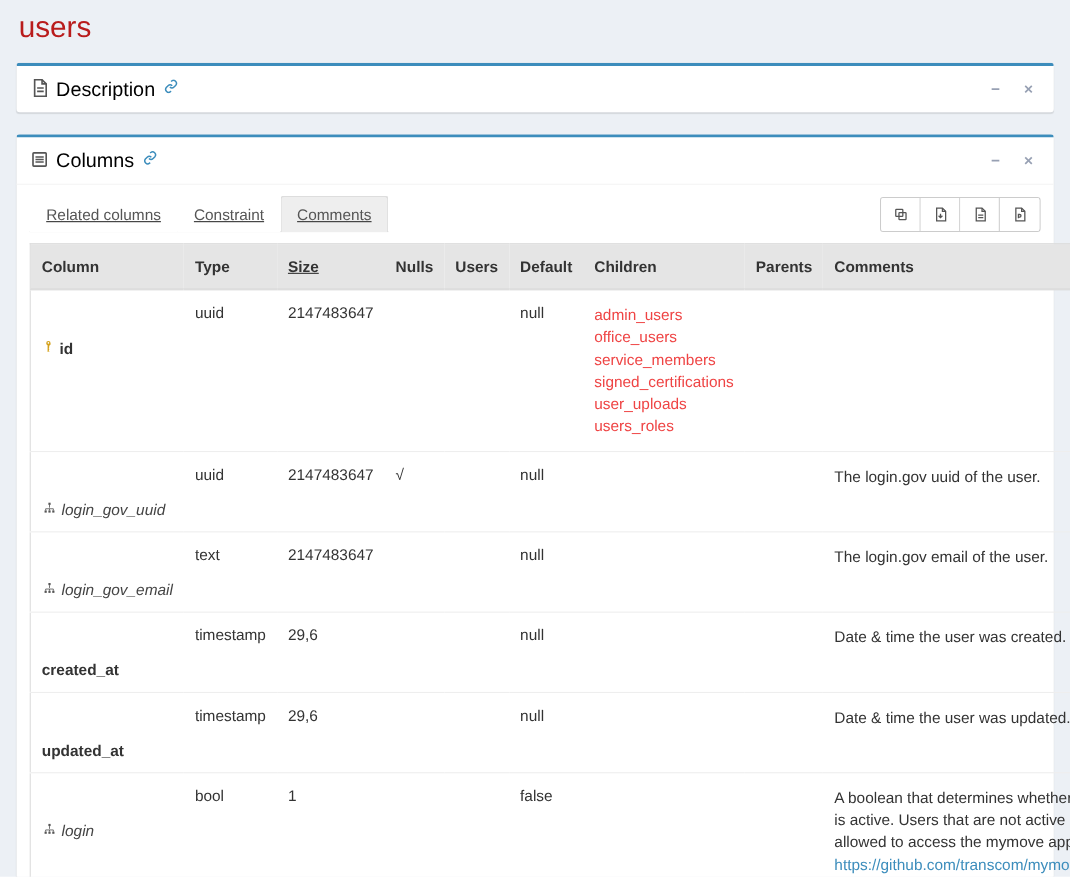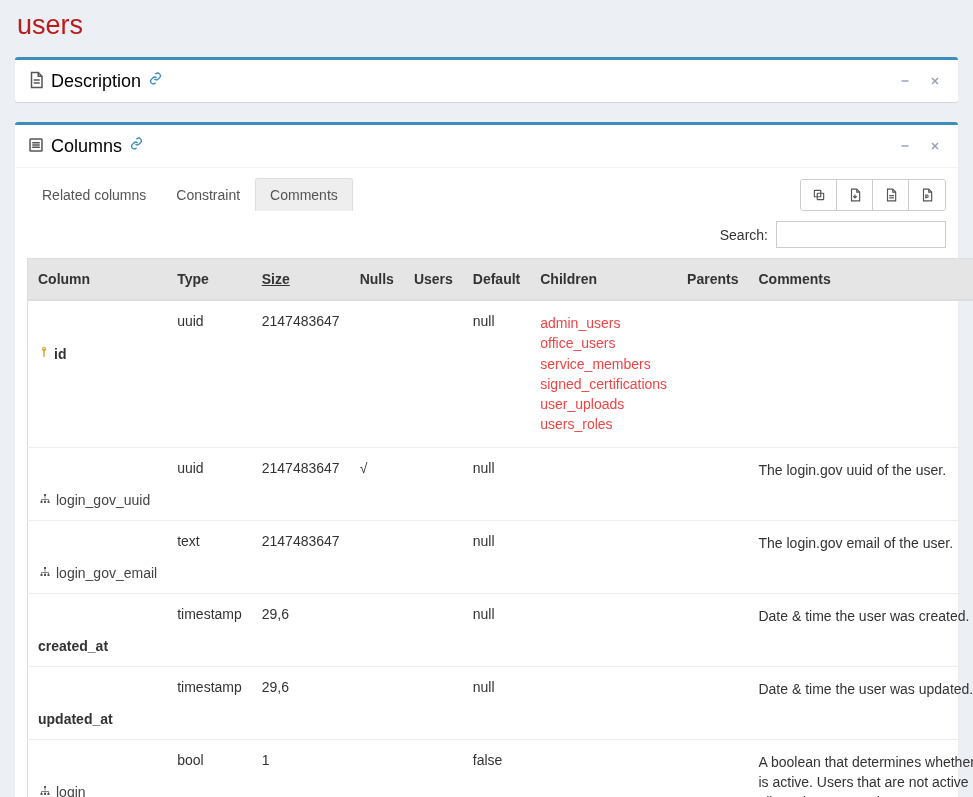--- a/index.html
+++ b/index.html
@@ -76,20 +76,21 @@
   .box-body p { line-height: 1.5; }
   
   .tab-row {
     display: flex;
     margin-bottom: 10px;
     align-items: center;
   }
   .nav-tabs {
     display: flex;
     border-bottom: 1px solid #ddd;
+    text-decoration: underline;
   }
   .nav-tabs .tab {
     padding: 8px 14px;
     border: 1px solid transparent;
     border-bottom: none;
     color: #555;
     cursor: pointer;
     background: #fff;
     font-size: 14px;
     position: relative;
@@ -160,21 +161,21 @@
     cursor: pointer;
   }
   table.data tr td { color: #333; }
   .col-name {
     font-weight: 700;
     display: inline-flex;
     align-items: center;
     gap: 4px;
     margin-top: 32px;
   }
-  .col-name.italic .colname-text { font-weight: 400; color: #444; text-align: right; }
+  .col-name.italic .colname-text { font-style: italic; font-weight: 400; color: #444; text-align: right; }
   .key-icon svg { width: 12px; height: 14px; }
   .sitemap-icon svg { width: 14px; height: 12px; fill: #555; }
   .child-link {
     color: #ef4444;
     text-decoration: none;
     display: block;
     line-height: 1.45;
     cursor: pointer;
   }
   .inline-link { color: #3c8dbc; text-decoration: none; cursor: pointer; }
@@ -295,24 +296,20 @@
         <button class="export-btn">
           <svg viewBox="0 0 24 24" fill="none" stroke="#555" stroke-width="2">
               <path d="M6 2h9l5 5v15H6z"></path>
               <path d="M15 2v5h5"></path>
               <path d="M10 18v-6h2a2 2 0 010 4h-2"></path>
             </svg>
         </button>
       </div>
     </div>
 
-    <div class="search-row">
-      <label>Search:</label>
-      <input type="text" value="" style="">
-    </div>
 
     <table class="data">
       <thead>
         <tr id="thead-row">
             <th class="col-w-column">Column</th>
             <th class="col-w-type">Type</th>
             <th class="col-w-size">Size</th>
             <th class="col-w-nulls">Nulls</th>
             <th class="col-w-auto">Users</th>
             <th class="col-w-default">Default</th>

